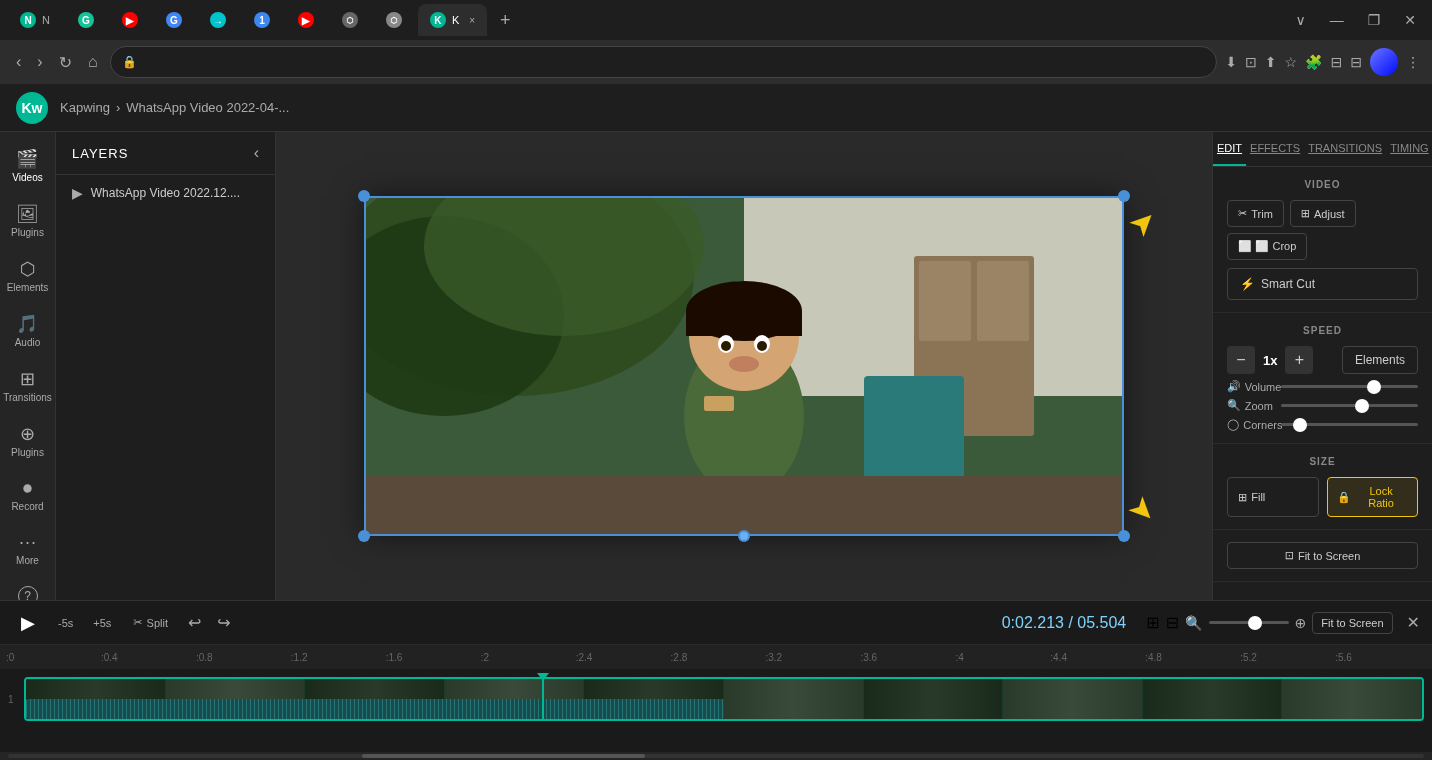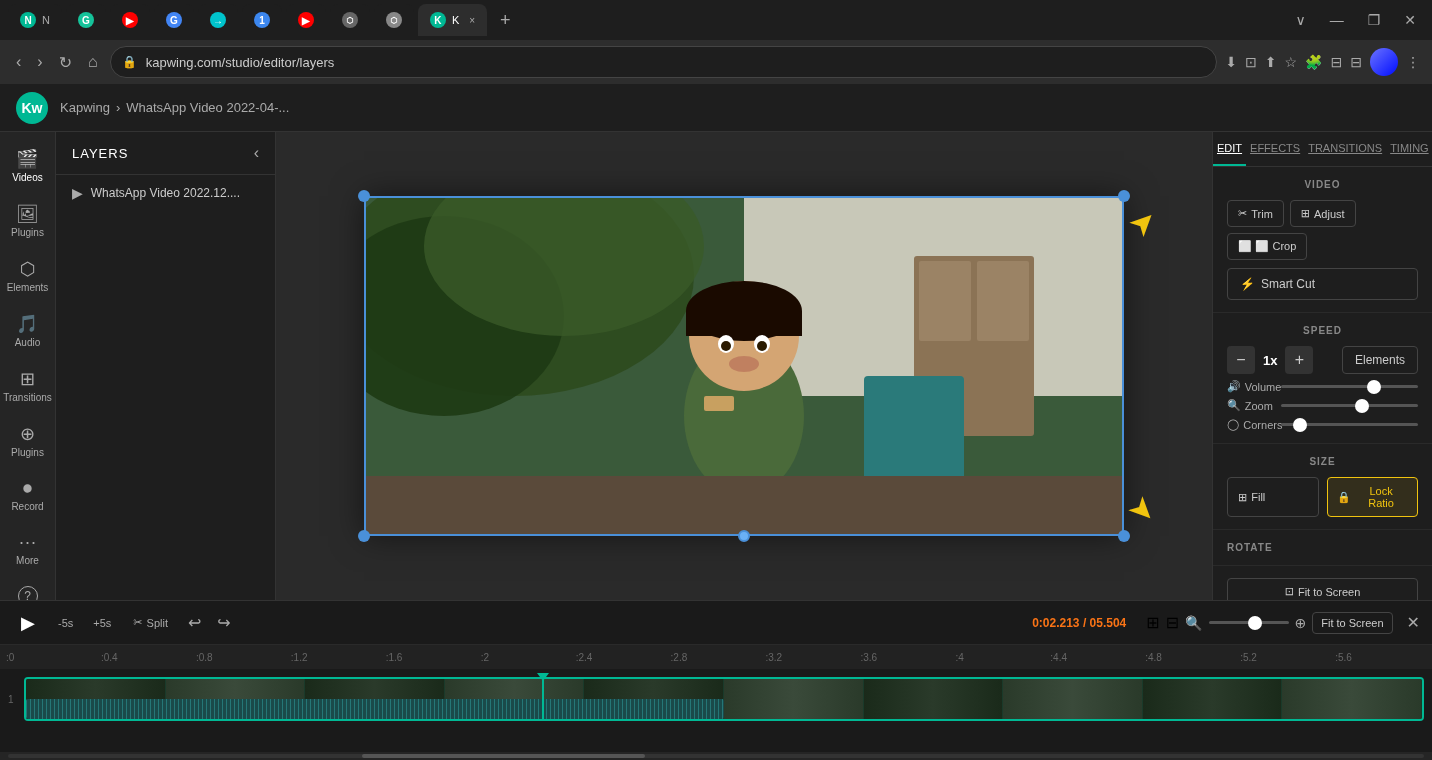--- a/index.html
+++ b/index.html
@@ -95,21 +95,21 @@
     .section-label-sm { color: #888; font-size: 10px; font-weight: 600; letter-spacing: 1px; }
 
     
     .timeline { height: 160px; background: #1a1a1a; border-top: 1px solid #333; display: flex; flex-direction: column; }
     .timeline-controls { display: flex; align-items: center; height: 44px; padding: 0 12px; gap: 8px; border-bottom: 1px solid #2a2a2a; }
     .play-btn { width: 32px; height: 32px; background: none; border: none; color: #fff; font-size: 18px; cursor: pointer; display: flex; align-items: center; justify-content: center; }
     .skip-btn { background: none; border: none; color: #aaa; font-size: 11px; cursor: pointer; padding: 4px 6px; }
     .split-btn { display: flex; align-items: center; gap: 4px; background: none; border: none; color: #aaa; font-size: 11px; cursor: pointer; padding: 4px 8px; }
     .undo-btn { background: none; border: none; color: #aaa; font-size: 16px; cursor: pointer; padding: 4px; }
     .redo-btn { background: none; border: none; color: #aaa; font-size: 16px; cursor: pointer; padding: 4px; }
-    .time-display { margin-left: auto; color: #f97316; font-size: 12px; font-weight: bold; }
+    .time-display { margin-left: auto; color: #7dd3fc; font-size: 16px; }
     .zoom-controls { display: flex; align-items: center; gap: 6px; margin-left: 12px; }
     .zoom-btn { background: none; border: none; color: #aaa; font-size: 14px; cursor: pointer; }
     .zoom-slider { width: 80px; }
     .fit-screen-btn { background: none; border: none; color: #ccc; font-size: 11px; cursor: pointer; padding: 4px 8px; border: 1px solid #444; border-radius: 4px; }
     .close-timeline-btn { background: none; border: none; color: #aaa; font-size: 16px; cursor: pointer; margin-left: 8px; }
     .timeline-ruler { height: 24px; background: #222; display: flex; align-items: center; padding: 0 4px; overflow: hidden; position: relative; }
     .ruler-marks { display: flex; width: 100%; color: #666; font-size: 10px; }
     .ruler-mark { flex: 1; text-align: left; padding-left: 2px; }
     .timeline-tracks { flex: 1; background: #1a1a1a; position: relative; padding: 4px 0; }
     .track-row { display: flex; align-items: center; height: 52px; padding: 0 8px; gap: 4px; }
@@ -174,21 +174,20 @@
     </div>
   </div>
 
   <div class="address-bar">
     <button class="nav-btn">‹</button>
     <button class="nav-btn">›</button>
     <button class="nav-btn">↻</button>
     <button class="nav-btn">⌂</button>
     <div class="url-box">
       <span style="color:#aaa;font-size:12px;">🔒</span>
-      <span class="url-text">kapwing.com/studio/editor/layers</span>
     </div>
     <div class="addr-icons">
       <span class="addr-icon">⬇</span>
       <span class="addr-icon">⊡</span>
       <span class="addr-icon">⬆</span>
       <span class="addr-icon">☆</span>
       <span class="addr-icon">🧩</span>
       <span class="addr-icon">⊟</span>
       <span class="addr-icon">⊟</span>
       <div class="profile-icon"></div>
@@ -384,23 +383,20 @@
             <span>⊞</span>
             <span>Fill</span>
           </button>
           <button class="size-btn active">
             <span>🔒</span>
             <span>Lock Ratio</span>
           </button>
         </div>
       </div>
 
-      <div class="panel-section">
-        <div class="section-label-sm">ROTATE</div>
-      </div>
 
       <div class="panel-section">
         <button class="action-btn" style="width:100%;justify-content:center;">
           <span>⊡</span>
           <span>Fit to Screen</span>
         </button>
       </div>
     </div>
   </div>
 

